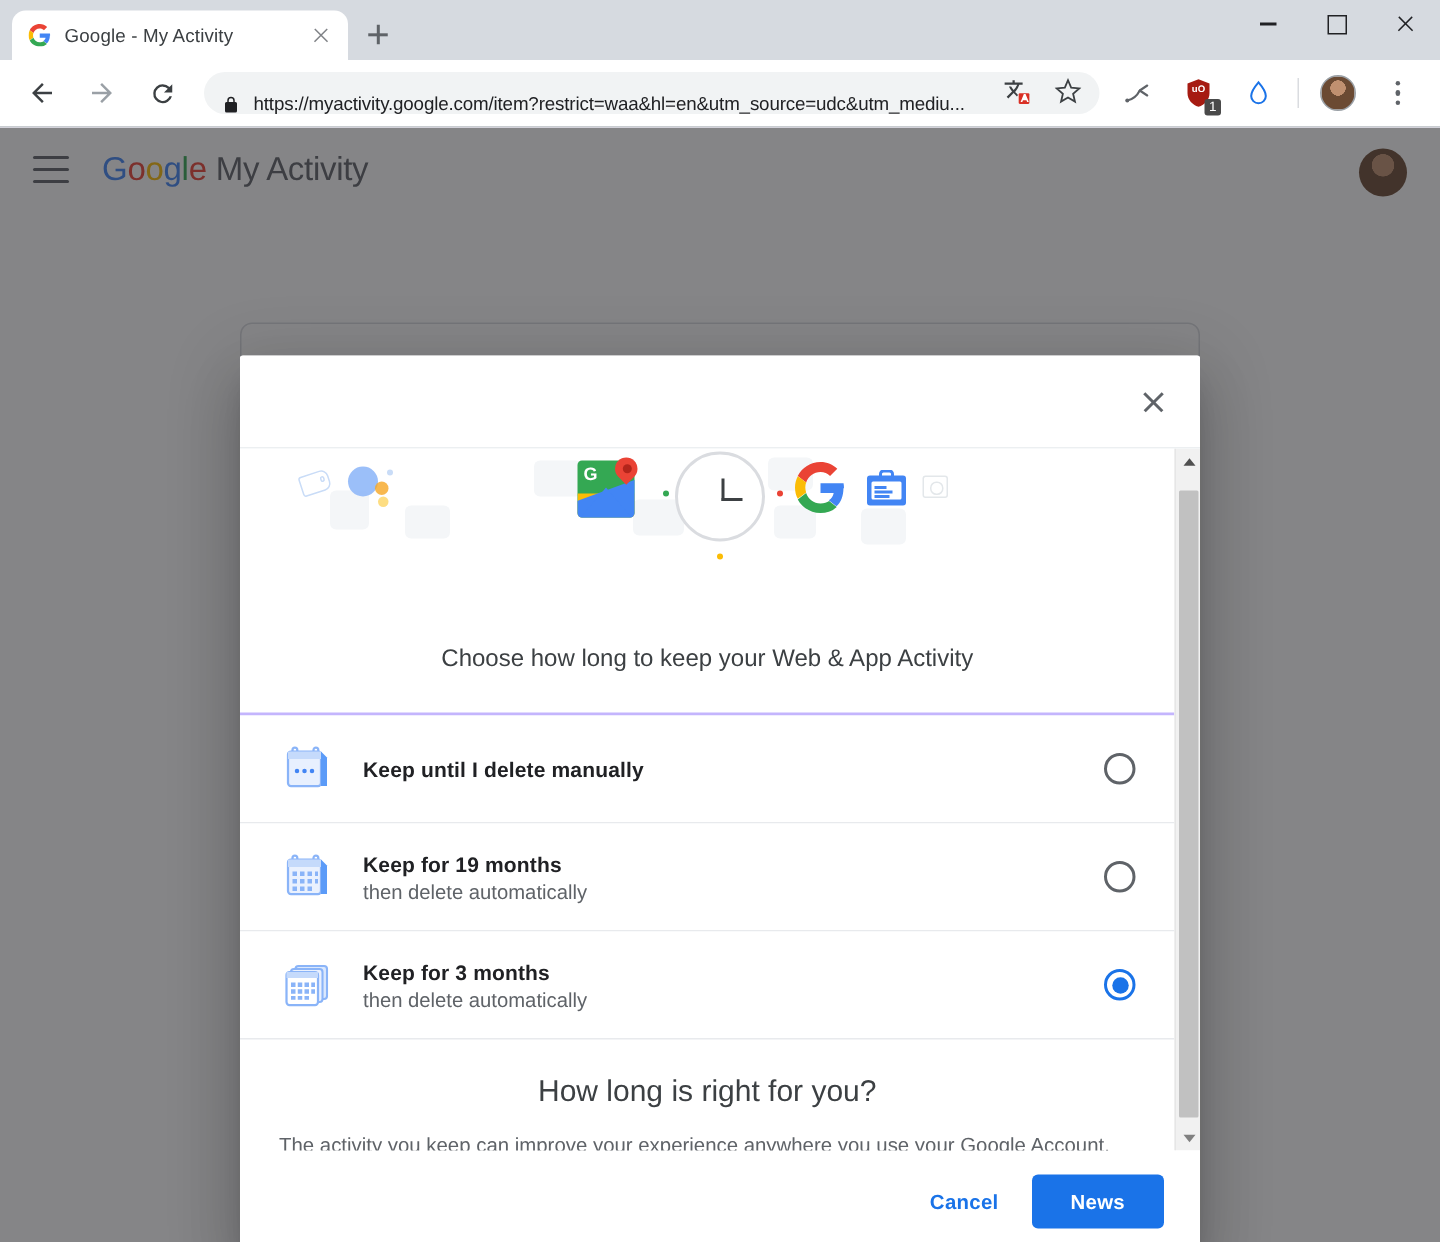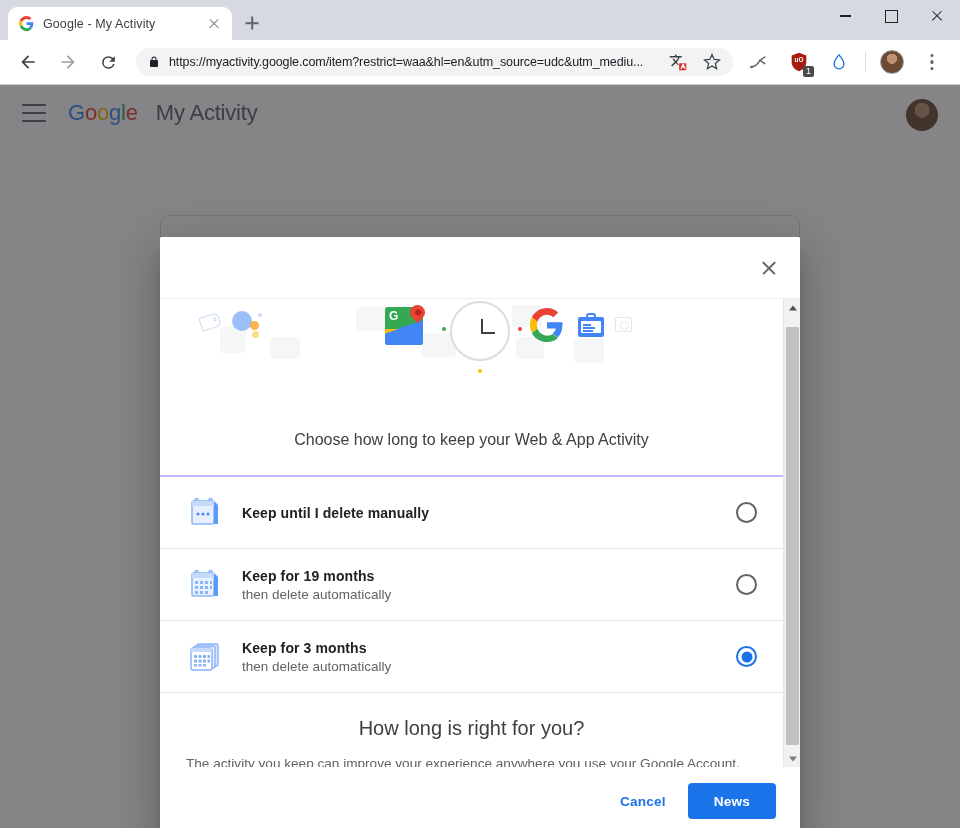--- a/index.html
+++ b/index.html
@@ -65,21 +65,21 @@
   .toolbar {
     height: 45px; background: #ffffff; display: flex; align-items: center;
     padding: 0 8px; border-bottom: 1px solid #c8ccd0;
   }
   .tb-btn {
     width: 30px; height: 30px; margin: 0 5px; position: relative;
     display: flex; align-items: center; justify-content: center; flex: 0 0 auto;
   }
   .omnibox {
     flex: 1 1 auto; height: 28px; background: #f1f3f4; border-radius: 14px;
-    display: flex; align-items: center; margin: 0 6px 0 8px; padding: 0 4px 0 12px;
+    display: flex; align-items: flex-end; margin: 0 6px 0 8px; padding: 0 4px 0 12px;
     overflow: hidden; min-width: 0;
   }
   .omni-url {
     flex: 1 1 auto; font-size: 12.5px; color: #202124; white-space: nowrap;
     overflow: hidden; text-overflow: clip; margin-left: 9px; letter-spacing: -.1px;
   }
   .omni-right { display: flex; align-items: center; flex: 0 0 auto; }
   .tb-sep { width:1px; height:20px; background:#dadce0; margin:0 6px; }
   .avatar-sm {
     width: 24px; height: 24px; border-radius: 50%;
@@ -95,21 +95,21 @@
 
   
   .viewport { position: relative; width: 960px; height: 743px; background: #fff; overflow: hidden; }
   .page { position: absolute; inset: 0; background: #fff; }
   .page-header { height: 56px; display: flex; align-items: center; padding: 0 22px; }
   .hamburger { width: 24px; height: 18px; display:flex; flex-direction:column; justify-content:space-between; margin-right: 22px; }
   .hamburger span { display:block; height:2px; background:#5f6368; border-radius:1px; }
   .brand { font-size: 22px; letter-spacing: -.2px; color:#5f6368; }
   .brand .g1{color:#4285F4}.brand .g2{color:#EA4335}.brand .g3{color:#FBBC05}
   .brand .g4{color:#4285F4}.brand .g5{color:#34A853}.brand .g6{color:#EA4335}
-  .brand .suffix { color:#5f6368; margin-left:18px; }
+  .brand .suffix { color:#5f6368; margin-left:6px; }
   .page-avatar {
     position:absolute; right:22px; top:14px; width:32px; height:32px; border-radius:50%;
     background: radial-gradient(circle at 50% 35%, #c09070 0 28%, #6b4a33 29% 100%);
   }
   .card {
     position:absolute; left:160px; top:130px; width:640px; height:700px;
     background:#fff; border:1px solid #dadce0; border-radius:8px;
   }
   .overlay { position:absolute; inset:0; background: rgba(32,33,36,.55); }
 

